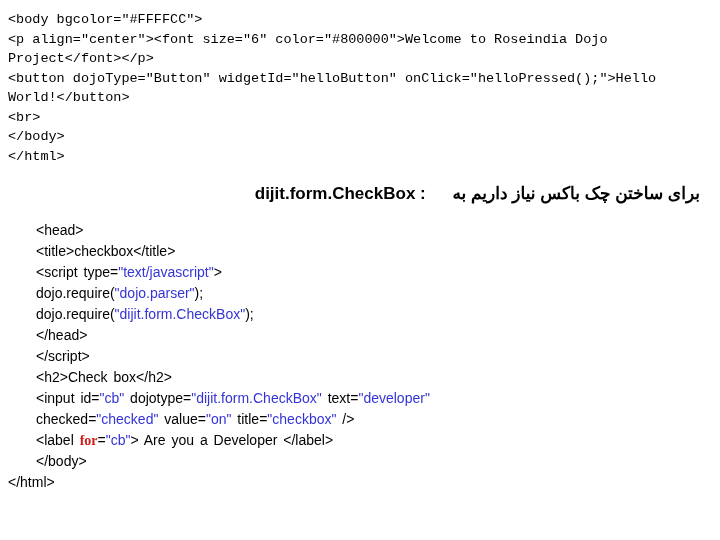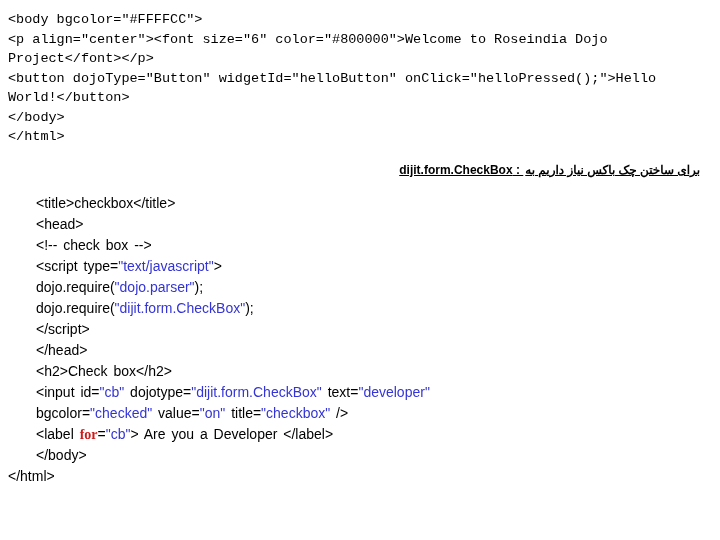--- a/index.html
+++ b/index.html
@@ -15,33 +15,32 @@
   }
   .block1 {
     font-family: "Courier New", monospace;
     font-size: 13.5px;
     color: #000000;
     line-height: 1.45;
     margin-bottom: 14px;
   }
   .heading-row {
     font-family: Arial, sans-serif;
-    font-size: 12px;
+    font-size: 17px;
     font-weight: bold;
     color: #000000;
     margin: 6px 0 14px 0;
     display: flex;
     justify-content: flex-end;
     padding-right: 12px;
-    text-decoration: underline;
   }
   .heading-row .persian {
     direction: rtl;
     unicode-bidi: bidi-override;
-    margin-left: 2px;
+    margin-left: 22px;
   }
   .block2 {
     font-family: Arial, Helvetica, sans-serif;
     font-size: 14px;
     line-height: 1.5;
     color: #000000;
     word-spacing: 2px;
   }
   .indent {
     padding-left: 28px;
@@ -50,52 +49,52 @@
   .red { color: #cc1b1b; }
   .bold { font-weight: bold; font-family: Liberation Serif, serif; }
 </style>
 </head>
 <body>
 
 <div class="block1">
   <div>&lt;body bgcolor="#FFFFCC"&gt;</div>
   <div>&lt;p align="center"&gt;&lt;font size="6" color="#800000"&gt;Welcome to Roseindia Dojo Project&lt;/font&gt;&lt;/p&gt;</div>
   <div>&lt;button dojoType="Button" widgetId="helloButton" onClick="helloPressed();"&gt;Hello World!&lt;/button&gt;</div>
+  <div>&lt;br&gt;</div>
   <div>&lt;/body&gt;</div>
   <div>&lt;/html&gt;</div>
 </div>
 
 <div class="heading-row">
   <span>dijit.form.CheckBox</span>
   <span>&nbsp;:&nbsp;</span>
   <span class="persian">برای ساختن چک باکس نیاز داریم به</span>
 </div>
 
 <div class="block2">
+  <div class="indent">&lt;head&gt;</div>
   <div class="indent">&lt;title&gt;checkbox&lt;/title&gt;</div>
-  <div class="indent">&lt;head&gt;</div>
-  <div class="indent">&lt;!-- check box --&gt;</div>
   <div class="indent">
     <span>&lt;script type=</span><span class="blue">"text/javascript"</span><span>&gt;</span>
   </div>
   <div class="indent">
     <span>dojo.require(</span><span class="blue">"dojo.parser"</span><span>);</span>
   </div>
   <div class="indent">
     <span>dojo.require(</span><span class="blue">"dijit.form.CheckBox"</span><span>);</span>
   </div>
+  <div class="indent">&lt;/head&gt;</div>
   <div class="indent">
     <span>&lt;</span><span>/script</span><span>&gt;</span>
   </div>
-  <div class="indent">&lt;/head&gt;</div>
   <div class="indent">&lt;h2&gt;Check box&lt;/h2&gt;</div>
   <div class="indent">
     <span>&lt;input id=</span><span class="blue">"cb"</span><span> dojotype=</span><span class="blue">"dijit.form.CheckBox"</span><span> text=</span><span class="blue">"developer"</span>
   </div>
   <div class="indent">
-    <span> bgcolor=</span><span class="blue">"checked"</span><span> value=</span><span class="blue">"on"</span><span> title=</span><span class="blue">"checkbox"</span><span> /&gt;</span>
+    <span> checked=</span><span class="blue">"checked"</span><span> value=</span><span class="blue">"on"</span><span> title=</span><span class="blue">"checkbox"</span><span> /&gt;</span>
   </div>
   <div class="indent">
     <span>&lt;label </span><span class="red bold">for</span><span>=</span><span class="blue">"cb"</span><span>&gt; Are you a Developer &lt;/label&gt;</span>
   </div>
   <div class="indent">&lt;/body&gt;</div>
   <div>&lt;/html&gt;</div>
 </div>
 
 </body></html>

